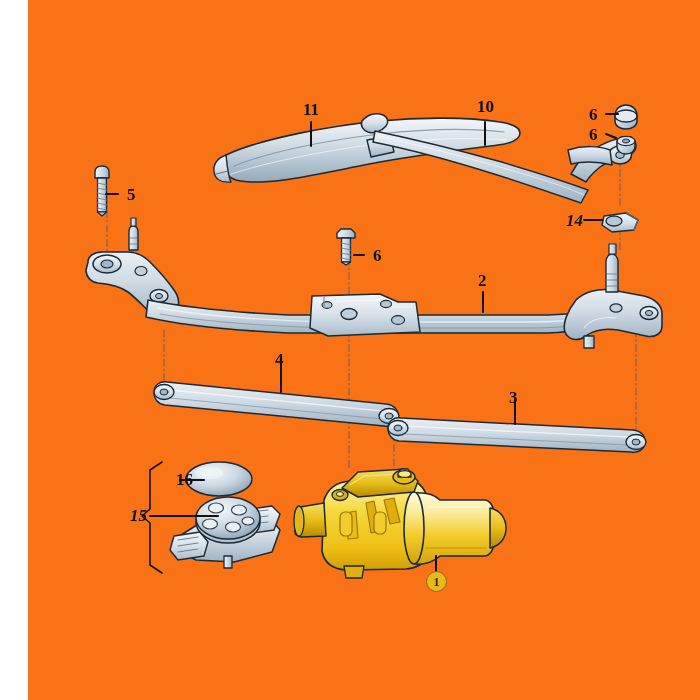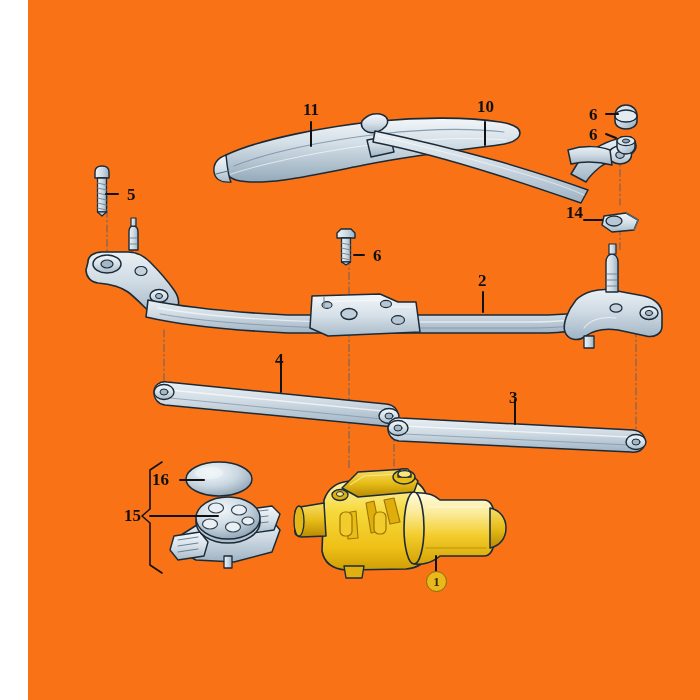--- a/index.html
+++ b/index.html
@@ -356,23 +356,23 @@
         <path d="M134,462 L122,470 L122,509 L114,516 L122,523 L122,565 L134,573"></path>
       </g>
 
     </g>
   </svg>
 
   <div class="lbl" style="left:275px;top:101px;">11</div>
   <div class="lbl" style="left:449px;top:98px;">10</div>
   <div class="lbl" style="left:561px;top:106px;">6</div>
   <div class="lbl" style="left:561px;top:126px;">6</div>
-  <div class="lbl" style="left:538px;top:204px;">14</div>
+  <div class="lbl" style="left:538px;top:212px;font-style:italic;">14</div>
   <div class="lbl" style="left:99px;top:186px;">5</div>
   <div class="lbl" style="left:345px;top:247px;">6</div>
   <div class="lbl" style="left:450px;top:272px;">2</div>
   <div class="lbl" style="left:247px;top:351px;">4</div>
   <div class="lbl" style="left:481px;top:389px;">3</div>
-  <div class="lbl" style="left:124px;top:471px;text-align:right;">16</div>
-  <div class="lbl" style="left:96px;top:507px;">15</div>
+  <div class="lbl" style="left:148px;top:471px;text-align:right;">16</div>
+  <div class="lbl" style="left:102px;top:507px;font-style:italic;">15</div>
   <div class="badge" style="left:398px;top:571px;">1</div>
 
 </div>
 
 </body></html>

